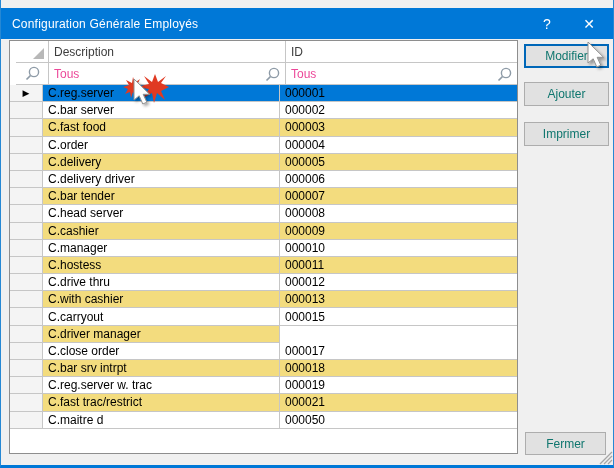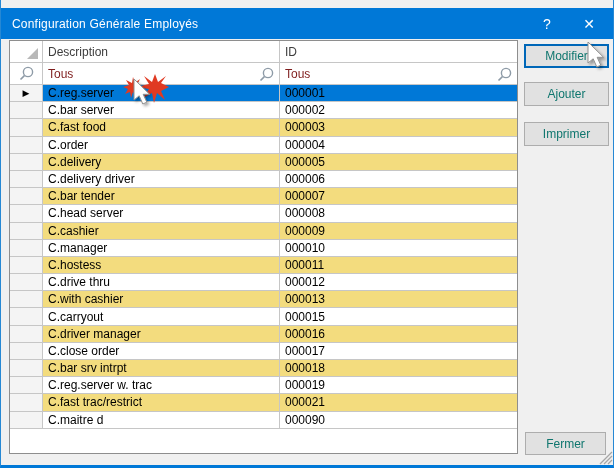--- a/index.html
+++ b/index.html
@@ -29,29 +29,29 @@
     display:flex;align-items:center;justify-content:center;
     color:#fff;font-size:13px;cursor:default;
   }
   .tb-help{left:531px;font-size:14px;}
   .tb-close{left:573px;font-size:14px;}
   
   .grid{
     position:absolute;left:8px;top:40px;width:509px;height:414px;
     background:#fff;border:1px solid #8E8E8E;
   }
-  .grid-row{display:flex;width:100%;}
+  .grid-row{display:flex;width:100%;padding-left:6px;}
   .hdr-row{height:22px;}
   .flt-row{height:22px;}
   .cell{border-right:1px solid #C6C6C6;border-bottom:1px solid #C6C6C6;overflow:hidden;white-space:nowrap;}
   .c-rowhdr{width:33px;flex:0 0 33px;background:#F4F4F4;}
   .c-desc{width:237px;flex:0 0 237px;padding-left:5px;}
   .c-id{width:236px;flex:1 1 auto;padding-left:5px;border-right:none;}
   .hdr-row .cell{background:#FFFFFF;color:#3d3d3d;display:flex;align-items:center;}
-  .flt-row .cell{background:#FFFFFF;color:#7f1d1d;display:flex;align-items:center;position:relative;}
+  .flt-row .cell{background:#FFFFFF;color:#ec4899;display:flex;align-items:center;position:relative;}
   .corner-tri{
     width:0;height:0;margin:auto 4px 3px auto;
     border-left:11px solid transparent;border-bottom:11px solid #B8B8B8;
   }
   .mag{flex:0 0 auto;}
   .flt-mag-right{position:absolute;right:4px;top:3px;}
   .flt-left{justify-content:center;}
   
   .row{display:flex;height:17.2px;line-height:16px;}
   .row .cell{display:flex;align-items:center;}
@@ -187,21 +187,20 @@
           <div class="cell c-id">000013</div>
         </div>
         <div class="row">
           <div class="cell c-rowhdr"></div>
           <div class="cell c-desc">C.carryout</div>
           <div class="cell c-id">000015</div>
         </div>
         <div class="row shaded">
           <div class="cell c-rowhdr"></div>
           <div class="cell c-desc">C.driver manager</div>
-          <div class="cell c-id">000016</div>
         </div>
         <div class="row">
           <div class="cell c-rowhdr"></div>
           <div class="cell c-desc">C.close order</div>
           <div class="cell c-id">000017</div>
         </div>
         <div class="row shaded">
           <div class="cell c-rowhdr"></div>
           <div class="cell c-desc">C.bar srv intrpt</div>
           <div class="cell c-id">000018</div>
@@ -212,21 +211,21 @@
           <div class="cell c-id">000019</div>
         </div>
         <div class="row shaded">
           <div class="cell c-rowhdr"></div>
           <div class="cell c-desc">C.fast trac/restrict</div>
           <div class="cell c-id">000021</div>
         </div>
         <div class="row">
           <div class="cell c-rowhdr"></div>
           <div class="cell c-desc">C.maitre d</div>
-          <div class="cell c-id">000090</div>
+          <div class="cell c-id">000050</div>
         </div>
       </div>
   </div>
 
   <button class="btn btn-default btn-modifier">Modifier</button>
   <button class="btn btn-ajouter">Ajouter</button>
   <button class="btn btn-imprimer">Imprimer</button>
   <button class="btn btn-fermer">Fermer</button>
 
   <svg class="overlay" style="left:122px;top:74px;" width="62" height="40" viewBox="0 0 62 40">

